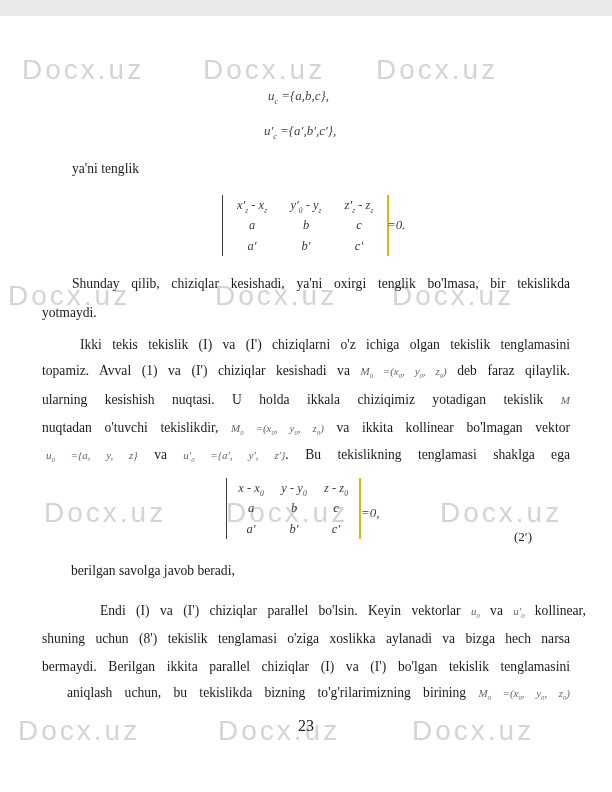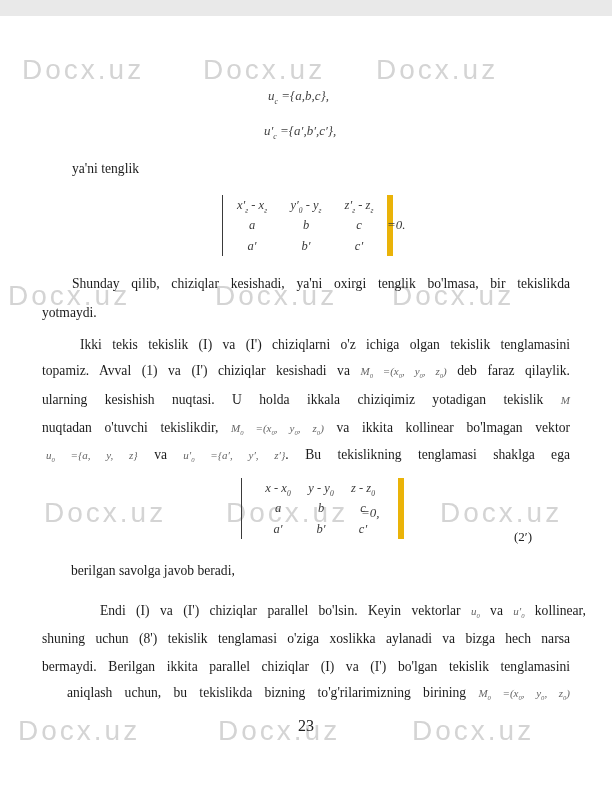--- a/index.html
+++ b/index.html
@@ -29,28 +29,28 @@
     font-style:italic;color:#444;
     font-family:"Liberation Serif","DejaVu Serif",serif;
   }
   .ifml{
     font-style:italic;color:#666;font-size:11px;white-space:nowrap;
   }
   sub{font-size:0.6em;line-height:0;}
   .dfml{position:absolute;font-size:13px;}
   .det{
     position:absolute;display:grid;color:#3a3a3a;
-    border-left:1px solid #3a3a3a;border-right:6px solid #eab308;
+    border-left:1px solid #3a3a3a;border-right:2px solid #eab308;
     font-style:italic;font-size:12.5px;
     font-family:"Liberation Serif","DejaVu Serif",serif;
     align-items:center;
   }
   .det span{text-align:center;line-height:20px;}
   .det1{left:222px;top:179px;height:61px;grid-template-columns:52px 56px 50px;padding:0 3px;}
-  .det2{left:241px;top:462px;height:61px;grid-template-columns:42px 44px 40px;padding:0 15px;}
+  .det2{left:226px;top:462px;height:61px;grid-template-columns:42px 44px 40px;padding:0 3px;}
   .rhs{position:absolute;font-style:italic;color:#3a3a3a;font-size:13px;}
   .eqlabel{position:absolute;font-size:13px;color:#222;}
   .pagenum{position:absolute;left:0;right:0;text-align:center;font-size:16px;top:701px;color:#222;}
 </style>
 </head>
 <body>
 
 <div class="page">
 
   <div class="wm" style="left:22px;top:38px">Docx.uz</div>

